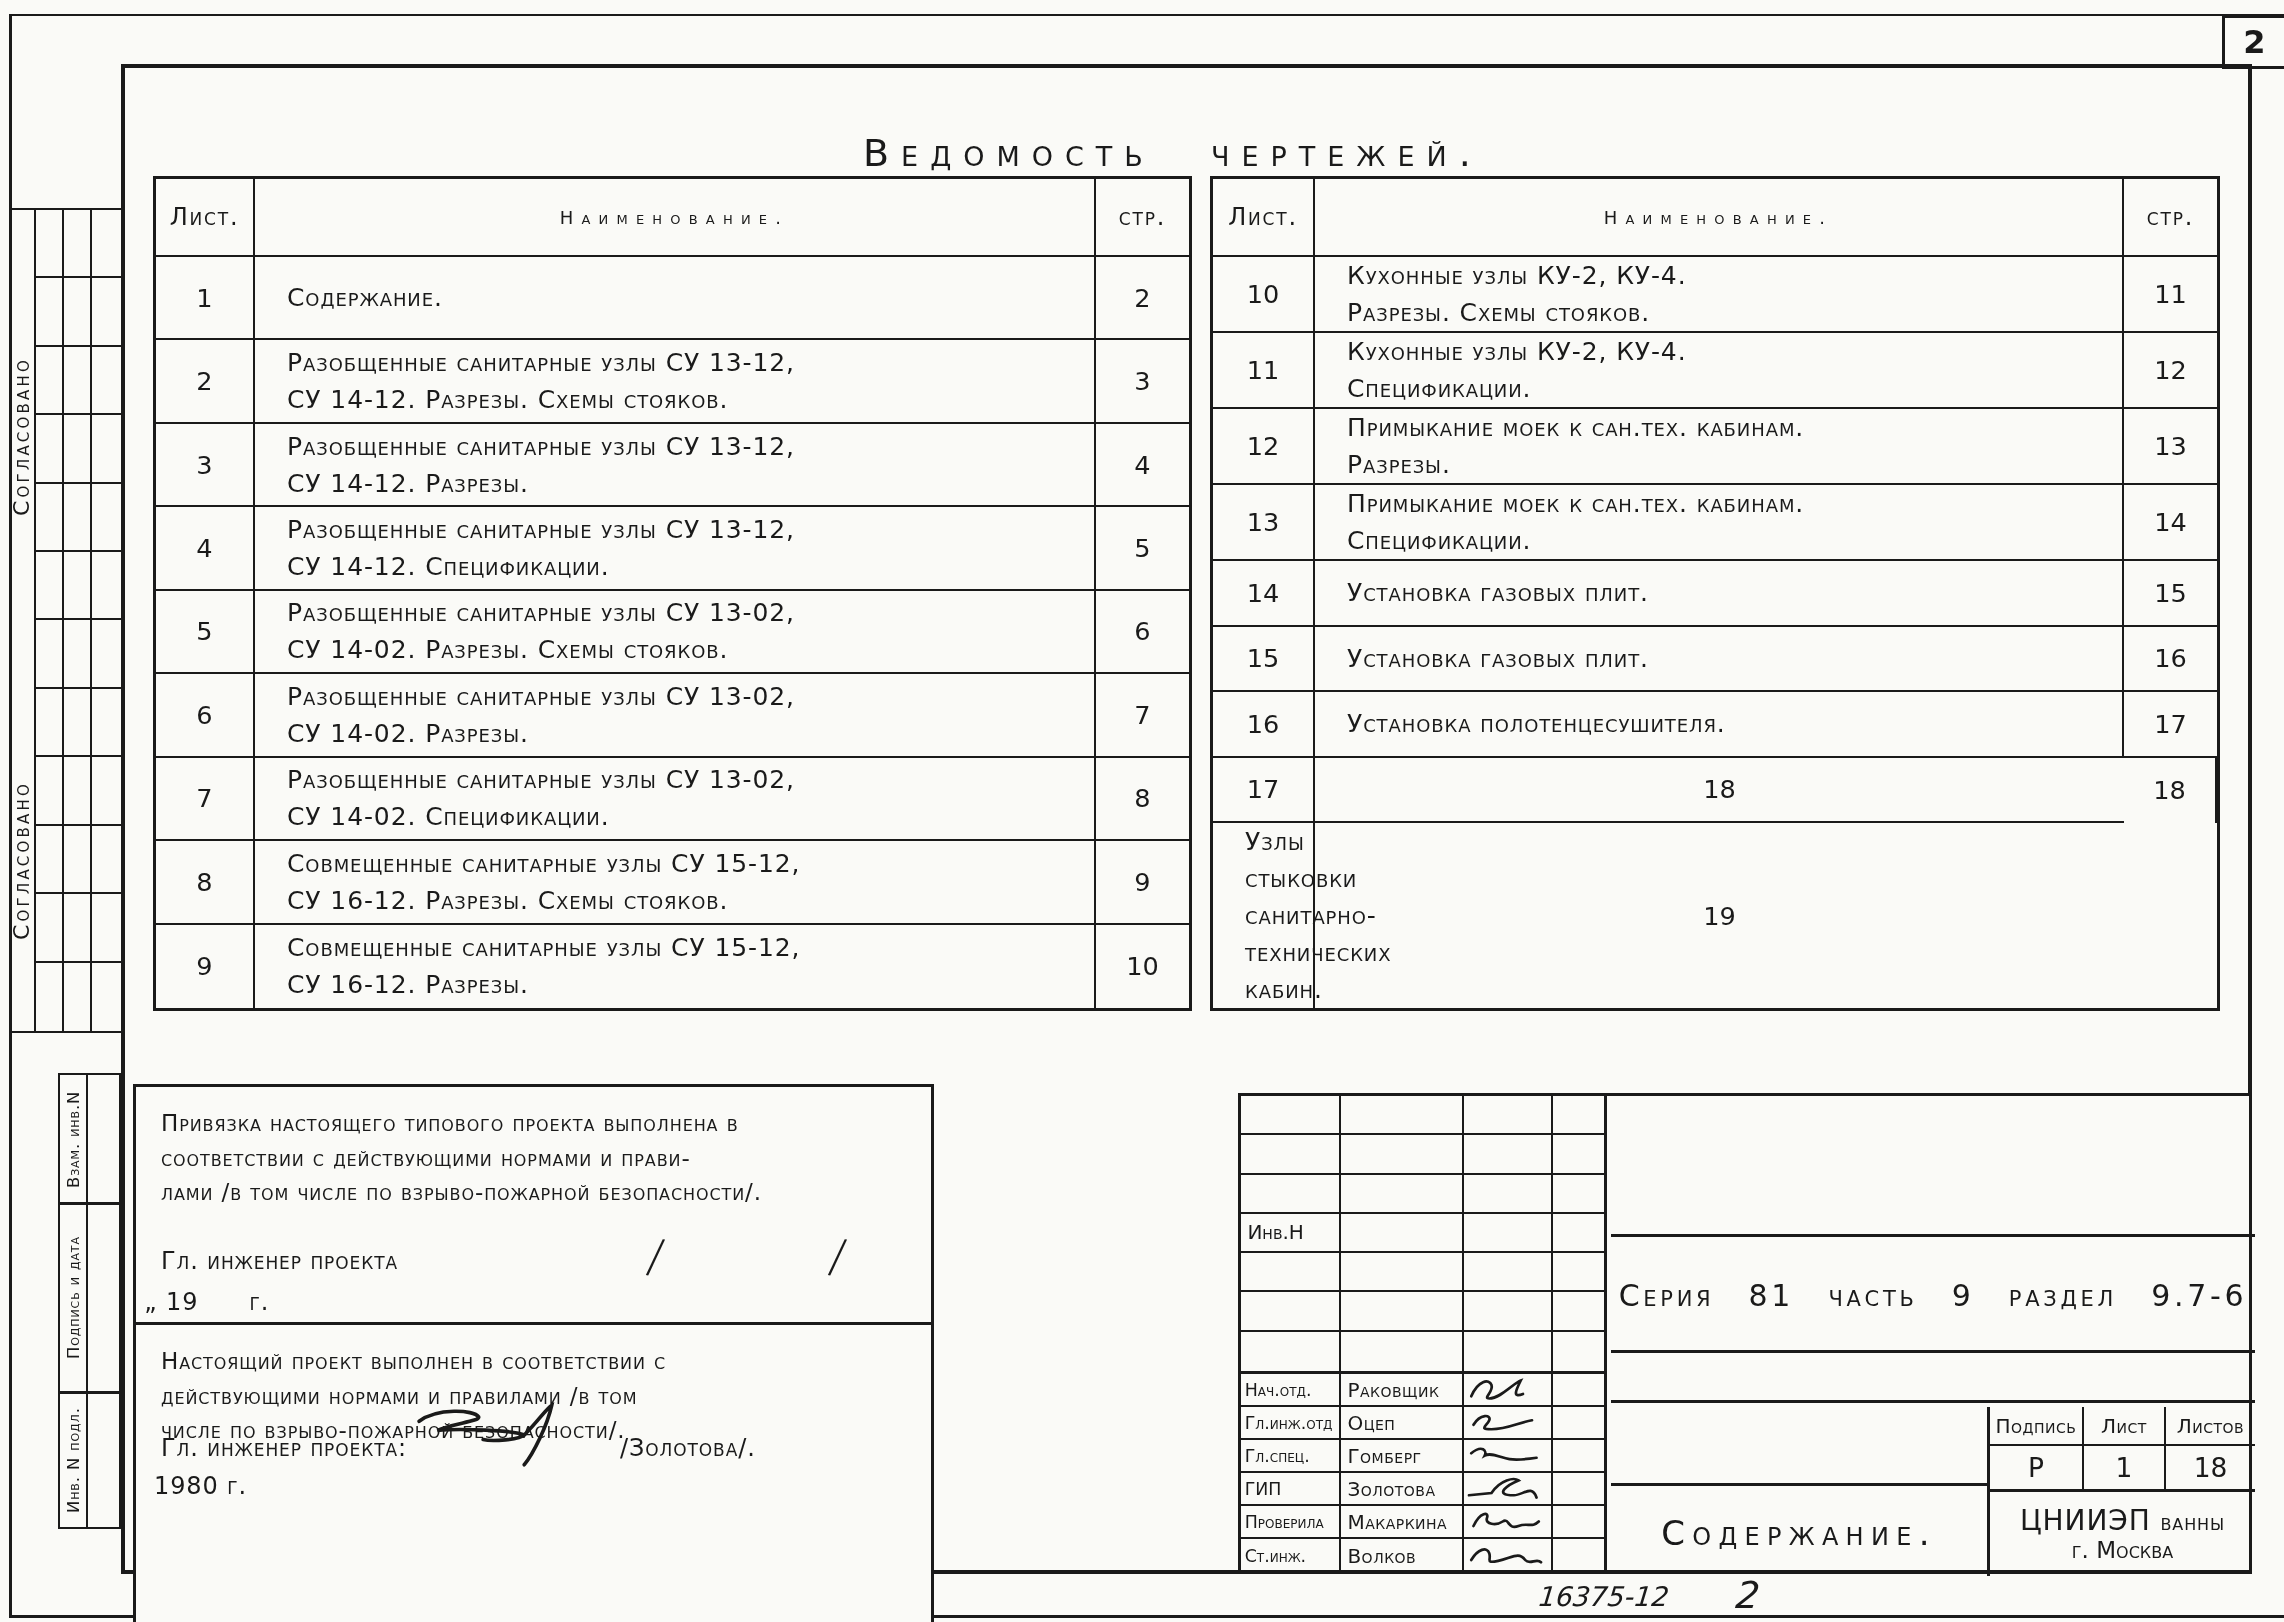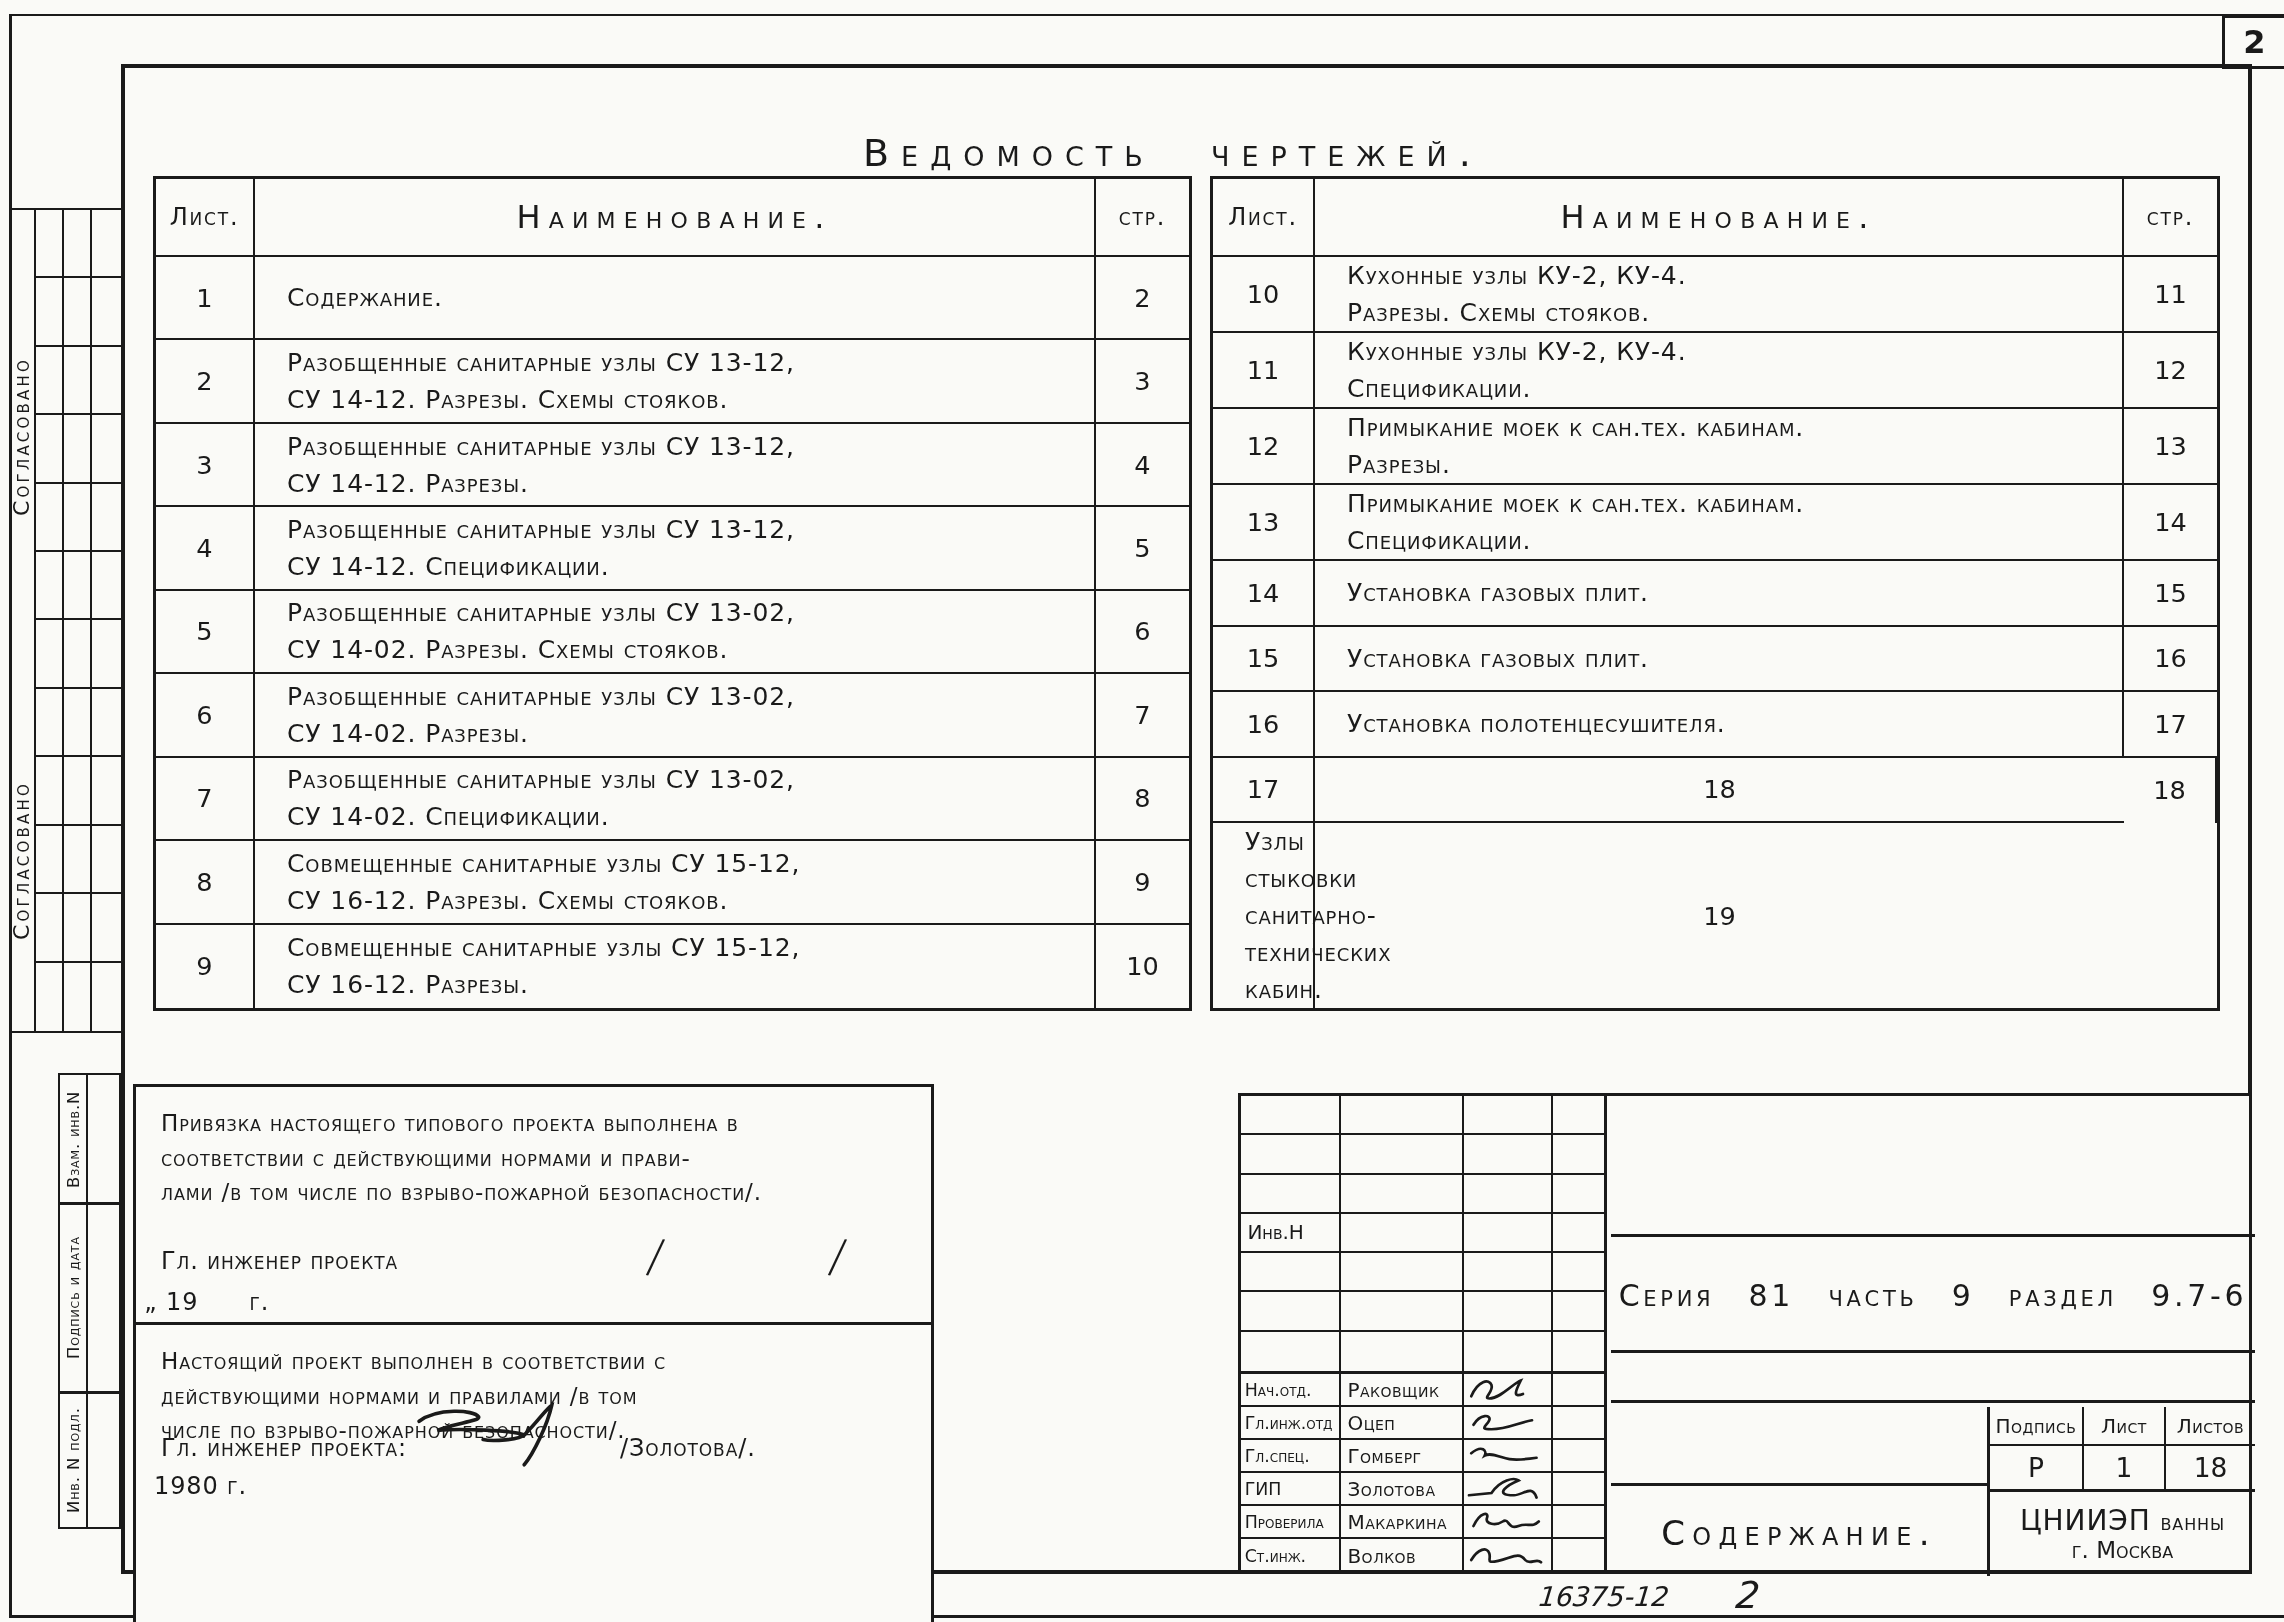--- a/index.html
+++ b/index.html
@@ -18,21 +18,21 @@
   
   .sheet-title{font-size:38px;letter-spacing:12px;word-spacing:32px;font-variant:small-caps;
     white-space:nowrap;font-weight:500;}
   
   .dtable{display:grid;border:3.7px solid #1a1a1a;background:#fafaf7;}
   .dtable .cell{border-right:2.7px solid #1a1a1a;border-bottom:2.7px solid #1a1a1a;
     display:flex;align-items:center;box-sizing:border-box;font-variant:small-caps;}
   .dtable .cell.lastcol{border-right:none;}
   .dtable .cell.lastrow{border-bottom:none;}
   .dtable .hcell{justify-content:center;font-size:24px;letter-spacing:1.8px;}
-  .dtable .hname{font-size:32px;letter-spacing:8.2px;}
+  .dtable .hname{font-size:18px;letter-spacing:8.2px;}
   .dtable .cnum{justify-content:center;font-size:25.6px;}
   .dtable .cname{padding-left:32px;font-size:25px;line-height:37px;letter-spacing:0.9px;
     white-space:pre-line;}
   
   .mgrid{display:grid;grid-template-columns:26.5px 28px 28px 1fr;border-top:2.7px solid #1a1a1a;
     border-bottom:2.7px solid #1a1a1a;}
   .mgrid .mc{border-right:2.3px solid #1a1a1a;border-bottom:2.3px solid #1a1a1a;box-sizing:border-box;}
   .mgrid .mc.lastrow{border-bottom:none;}
   .mgrid .mcol1{grid-row:1/span 12;grid-column:1;border-right:2.3px solid #1a1a1a;position:relative;border-bottom:none;}
   .vtext{writing-mode:vertical-rl;transform:rotate(180deg);font-variant:small-caps;

